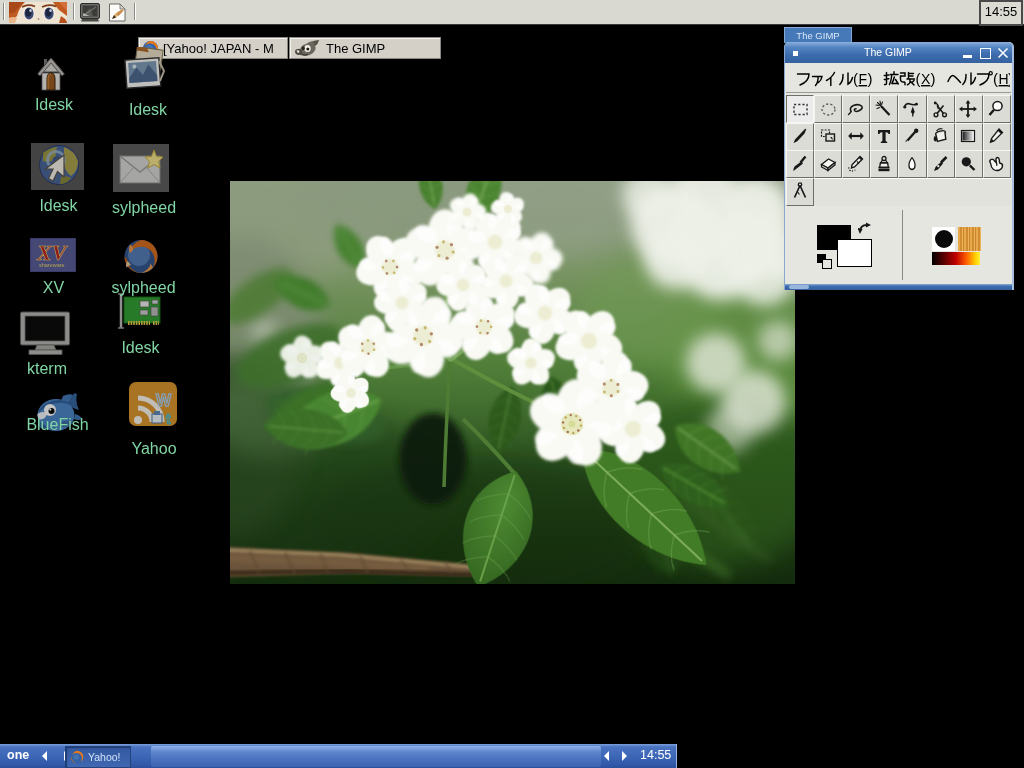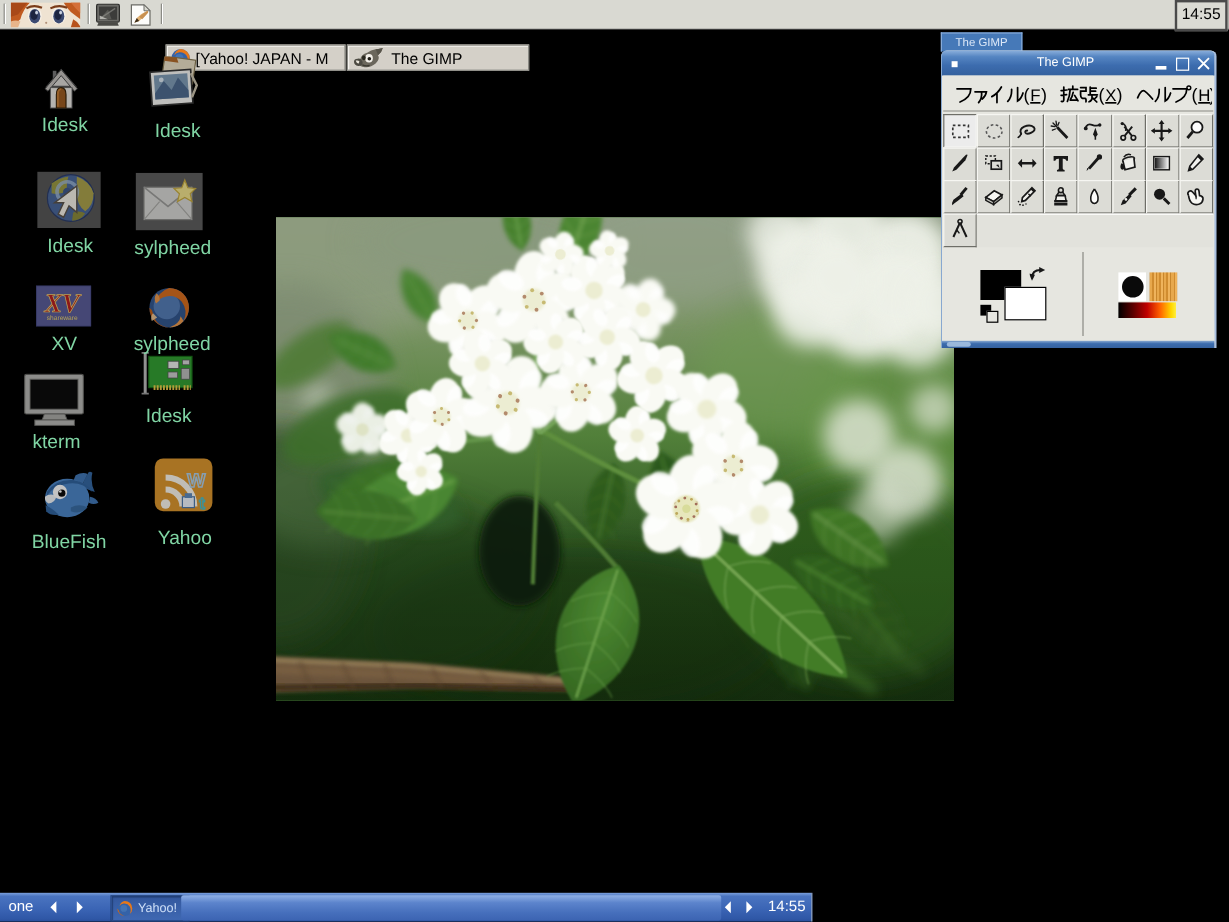--- a/index.html
+++ b/index.html
@@ -18,23 +18,23 @@
  background:#dbdbd4;border:2px solid #4a4a4a;
  font-size:13px;color:#000;text-align:center;line-height:20px;letter-spacing:0px;}
 
 .dlab{position:absolute;font-family:Liberation Sans, sans-serif;
  font-size:16px;color:#80d5a4;white-space:nowrap;transform:translateX(-50%);}
 #icons svg{filter:brightness(0.78) saturate(0.88);}
 
 #taskbar{position:absolute;left:0;top:744px;width:676px;height:24px;
  background:linear-gradient(#7ba0dc,#4a74c0 12%,#3b65b5 55%,#2f57a6 90%,#2a4f9a);
  border-right:1px solid #9ab4e0;}
-#taskbar .one{position:absolute;left:7px;top:4px;color:#fff;font-size:12.5px;}
+#taskbar .one{position:absolute;left:7px;top:4px;color:#fff;font-size:12.5px;font-weight:bold;}
 .tb-arrow{position:absolute;top:7px;width:0;height:0;border:5px solid transparent;}
-#yahoobtn{position:absolute;left:92px;top:2px;width:64px;height:20px;
+#yahoobtn{position:absolute;left:65px;top:2px;width:64px;height:20px;
  background:linear-gradient(#33589e,#3f68b2);border:1px solid #24437c;
  box-shadow:inset 1px 1px 1px #1e3a6e;}
 #yahoobtn span{position:absolute;left:22px;top:4px;font-size:10.5px;color:#cfe0f8;}
 #tbpanel{position:absolute;left:151px;top:2px;width:450px;height:21px;
  background:linear-gradient(#8fb0e6,#5c84cc 30%,#466fbc 70%,#3c64b2);
  border-radius:2px;}
 #tbclock{position:absolute;left:640px;top:4px;color:#fff;font-size:12.5px;}
 
 #gtab{position:absolute;left:784px;top:27px;width:66px;height:15px;
  background:#4679b8;border:1px solid #86aad8;border-bottom:none;
@@ -218,21 +218,21 @@
         <rect x="29" y="30" width="6" height="4" fill="#5888c0"></rect>
       </svg>
       <div class="dlab" style="left:54px;top:96px">Idesk</div>
       <div class="dlab" style="left:148px;top:101px">Idesk</div>
       <div class="dlab" style="left:58.5px;top:196.5px">Idesk</div>
       <div class="dlab" style="left:144px;top:198.5px">sylpheed</div>
       <div class="dlab" style="left:53.5px;top:279px">XV</div>
       <div class="dlab" style="left:143.5px;top:279px">sylpheed</div>
       <div class="dlab" style="left:47px;top:360px">kterm</div>
       <div class="dlab" style="left:140.5px;top:339px">Idesk</div>
-      <div class="dlab" style="left:57.5px;top:444px">BlueFish</div>
+      <div class="dlab" style="left:57.5px;top:416px">BlueFish</div>
       <div class="dlab" style="left:154px;top:439.5px">Yahoo</div>
     </div>
 
 <div class="abs" id="photo" style="left:230px;top:181px;width:565px;height:403px;background:#4a7a3a;overflow:hidden">
       <svg width="565" height="403" viewBox="0 0 565 403" style="position:absolute;left:0;top:0">
         <defs>
 <linearGradient id="bgv" x1="0" y1="0" x2="0" y2="1">
  <stop offset="0" stop-color="#8e9c85"></stop>
             <stop offset="0.25" stop-color="#6f9055"></stop>
  <stop offset="0.52" stop-color="#44702f"></stop>

